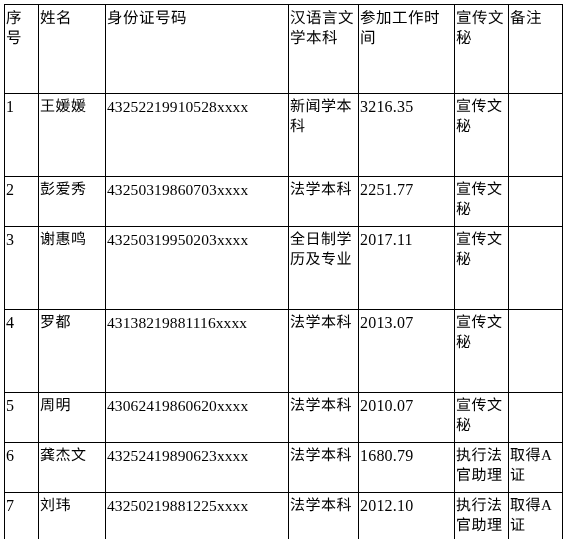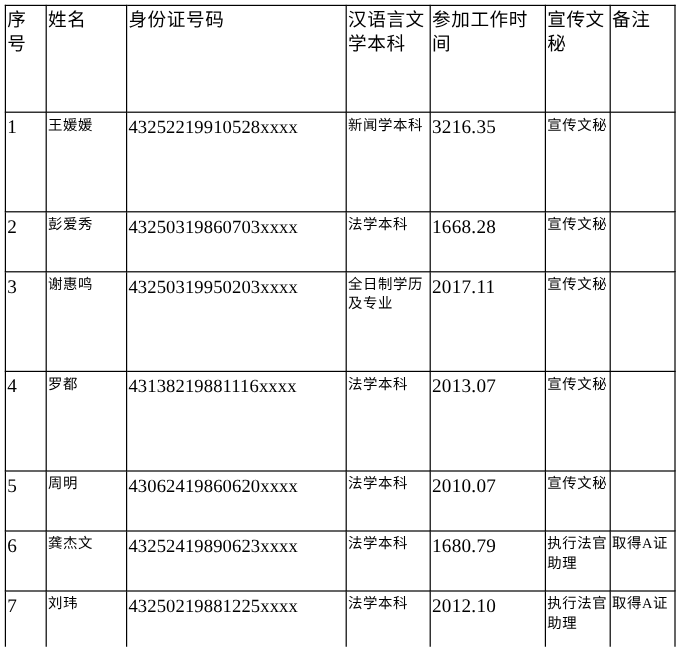--- a/index.html
+++ b/index.html
@@ -57,21 +57,21 @@
   thead th {
     height: 83px;
     font-size: 15.5px;
     letter-spacing: 0.5px;
     vertical-align: top;
     padding-top: 6px;
   }
 
   
   tbody td {
-    font-size: 12px;
+    font-size: 15px;
   }
   tbody tr { height: 50px; }
   tbody tr.tall { height: 83px; }
 
   td.seq, td.date {
     font-size: 16px;
     letter-spacing: 0.2px;
   }
   td.idnum {
     font-size: 15.5px;
@@ -118,21 +118,21 @@
           <td class="edu">新闻学本科</td>
           <td class="date">3216.35</td>
           <td class="post">宣传文秘</td>
           <td class="note empty"></td>
         </tr>
         <tr>
           <td class="seq">2</td>
           <td class="name">彭爱秀</td>
           <td class="idnum">43250319860703xxxx</td>
           <td class="edu">法学本科</td>
-          <td class="date">1668.28</td>
+          <td class="date">2251.77</td>
           <td class="post">宣传文秘</td>
           <td class="note empty"></td>
         </tr>
         <tr class="tall">
           <td class="seq">3</td>
           <td class="name">谢惠鸣</td>
           <td class="idnum">43250319950203xxxx</td>
           <td class="edu">全日制学历及专业</td>
           <td class="date">2017.11</td>
           <td class="post">宣传文秘</td>

